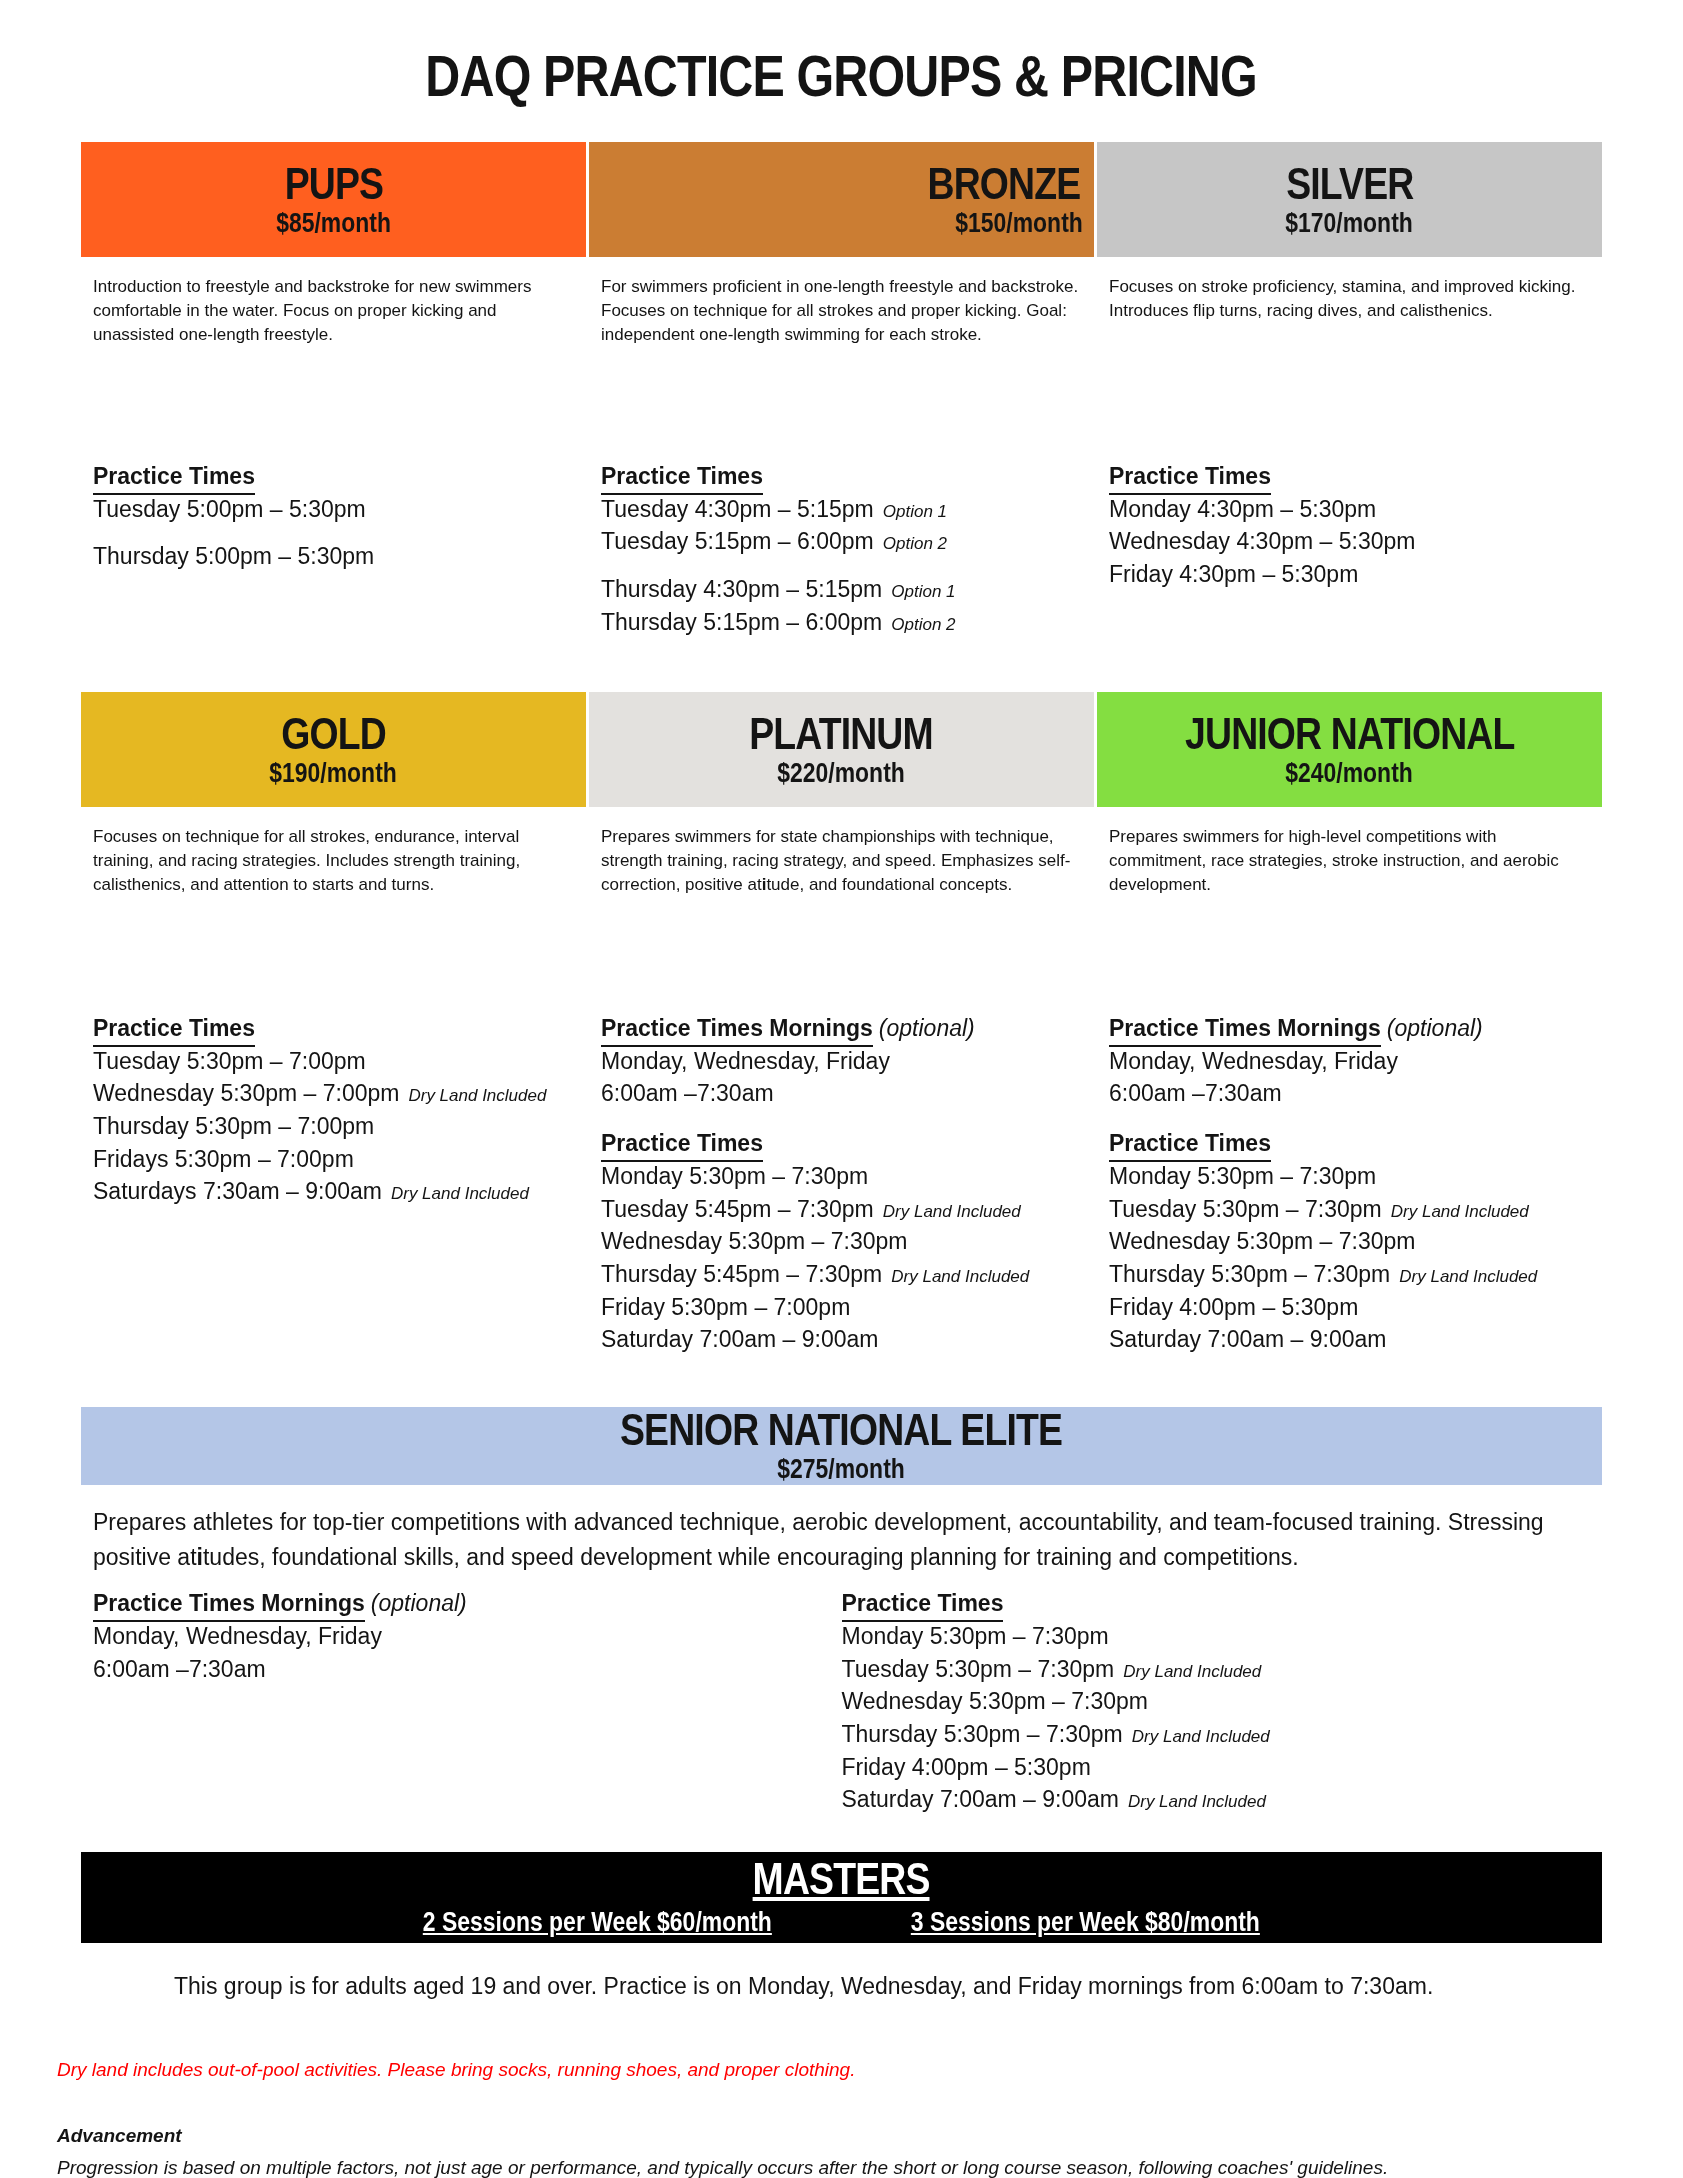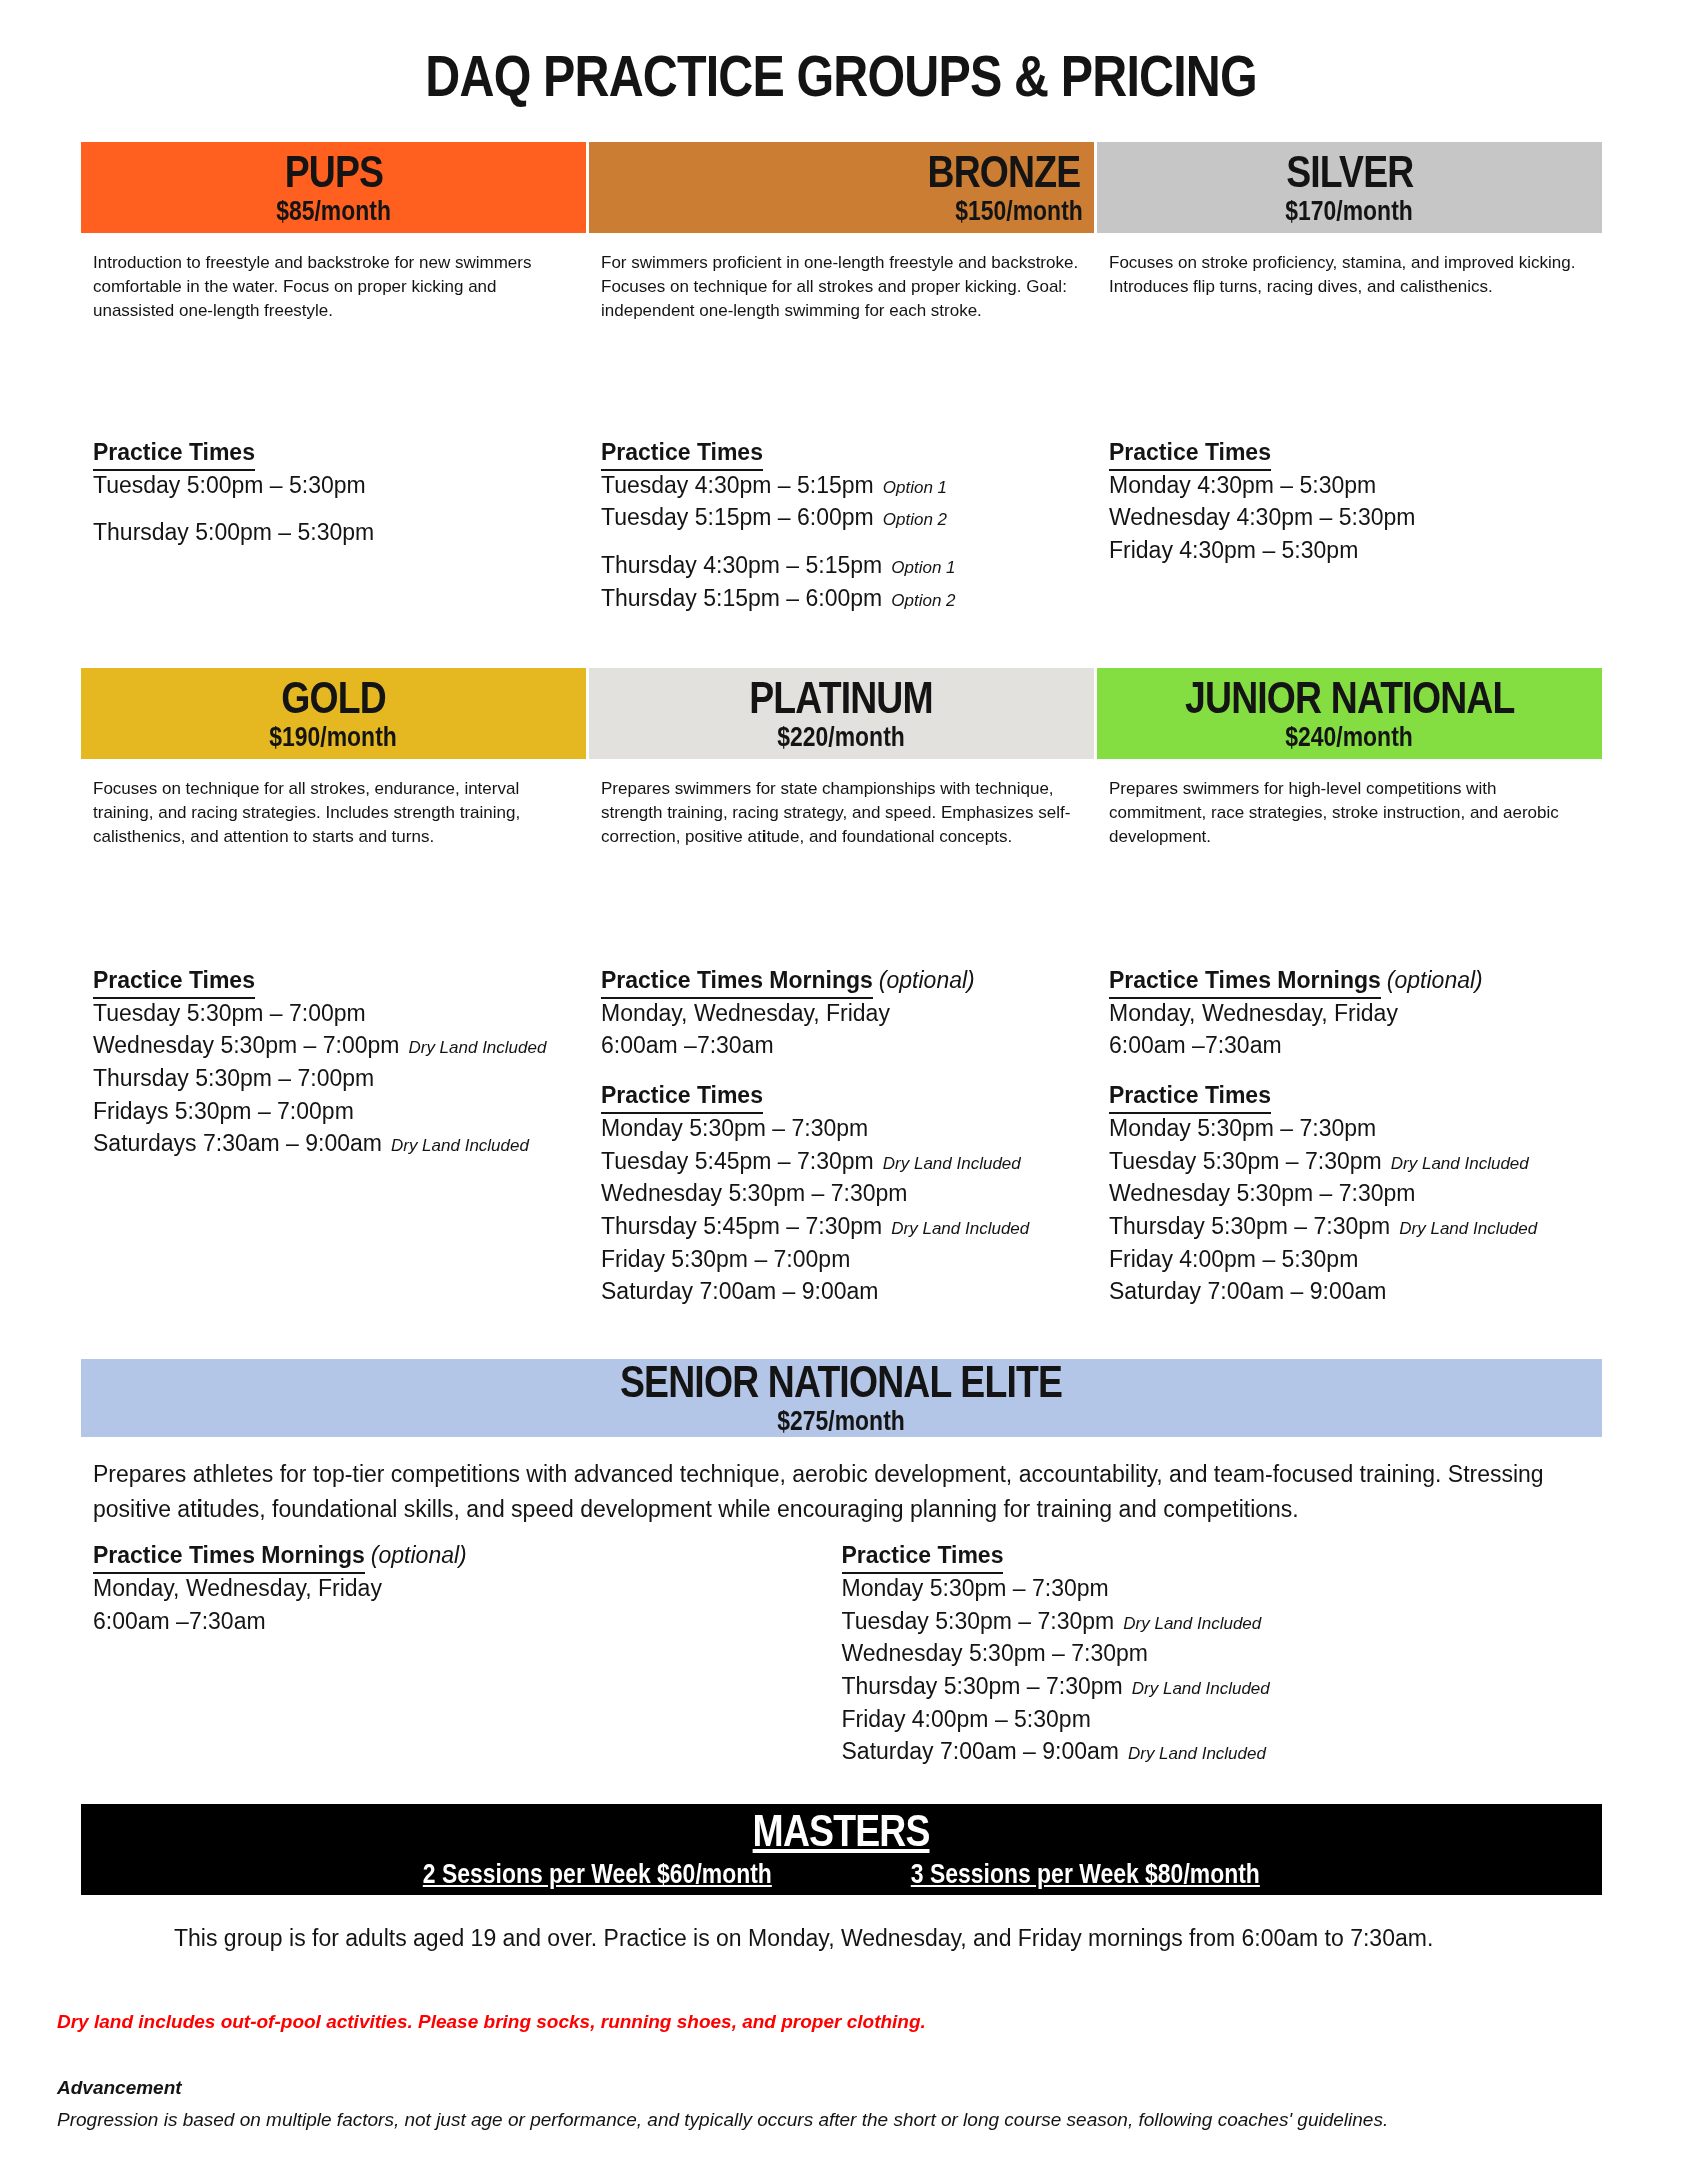--- a/index.html
+++ b/index.html
@@ -7,21 +7,21 @@
         font-family:"Liberation Sans","DejaVu Sans",sans-serif;color:#141414;}
   .cond{display:inline-block;transform:scaleX(0.85);transform-origin:center;white-space:nowrap;}
 
   
   .title{margin:45px 0 34px 0;text-align:center;font-size:57px;font-weight:bold;line-height:1.1;letter-spacing:-1px;}
 
   
   .grid{margin:0 81px;display:grid;grid-template-columns:repeat(3,1fr);column-gap:3px;}
   .grid.row2{margin-top:6px;}
   .card{background:#fff;}
-  .gh{height:91px;display:flex;flex-direction:column;align-items:center;justify-content:center;gap:3px;}
+  .gh{height:115px;display:flex;flex-direction:column;align-items:center;justify-content:center;gap:3px;}
   .gname{font-size:44px;font-weight:bold;line-height:1.0;letter-spacing:-1px;}
   .gprice{font-size:27px;font-weight:bold;line-height:1.05;}
   .gbody{padding:18px 12px 0 12px;}
   .row1 .gbody{height:411px;}
   .row2g .gbody{height:574px;}
   .desc{margin:0;font-size:17px;line-height:1.42;}
   .row1 .desc-wrap{height:188px;}
   .row2g .desc-wrap{height:190px;}
 
   
@@ -233,18 +233,18 @@
     <header class="gh" style="background: rgb(0, 0, 0); color: rgb(255, 255, 255);">
       <span class="gname cond">MASTERS</span>
       <span class="m-sessions">
         <span class="cond">2 Sessions per Week $60/month</span>
         <span class="cond">3 Sessions per Week $80/month</span>
       </span>
     </header>
     <p class="m-desc">This group is for adults aged 19 and over. Practice is on Monday, Wednesday, and Friday mornings from 6:00am to 7:30am.</p>
   </section>
 
-  <p class="rednote" style="color: rgb(255, 0, 0); font-weight: bold;">Dry land includes out-of-pool activities. Please bring socks, running shoes, and proper clothing.</p>
+  <p class="rednote" style="color: rgb(255, 0, 0);">Dry land includes out-of-pool activities. Please bring socks, running shoes, and proper clothing.</p>
   <p class="adv-h">Advancement</p>
   <p class="adv-t">Progression is based on multiple factors, not just age or performance, and typically occurs after the short or long course season, following coaches' guidelines.</p>
 
 </div>
 
 
 </body></html>

